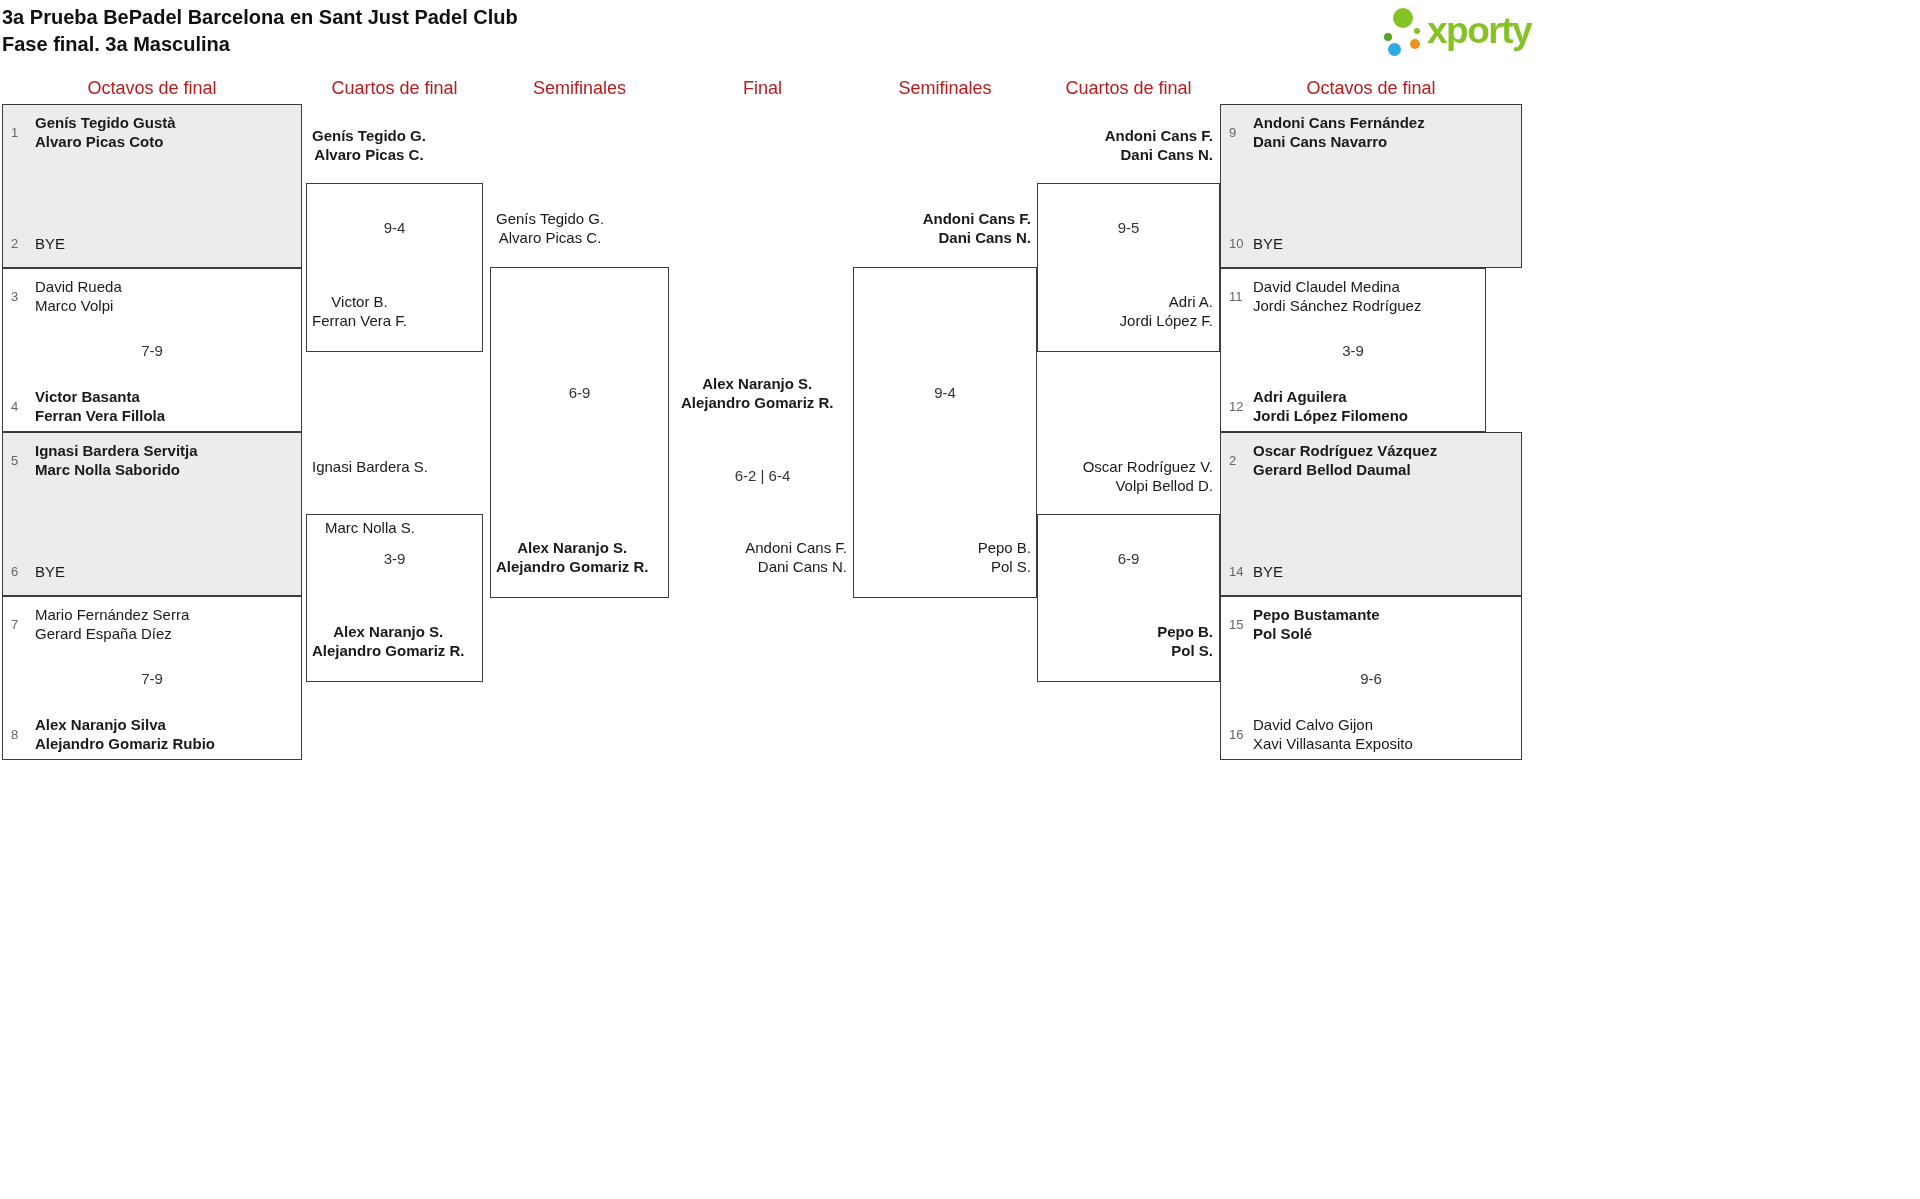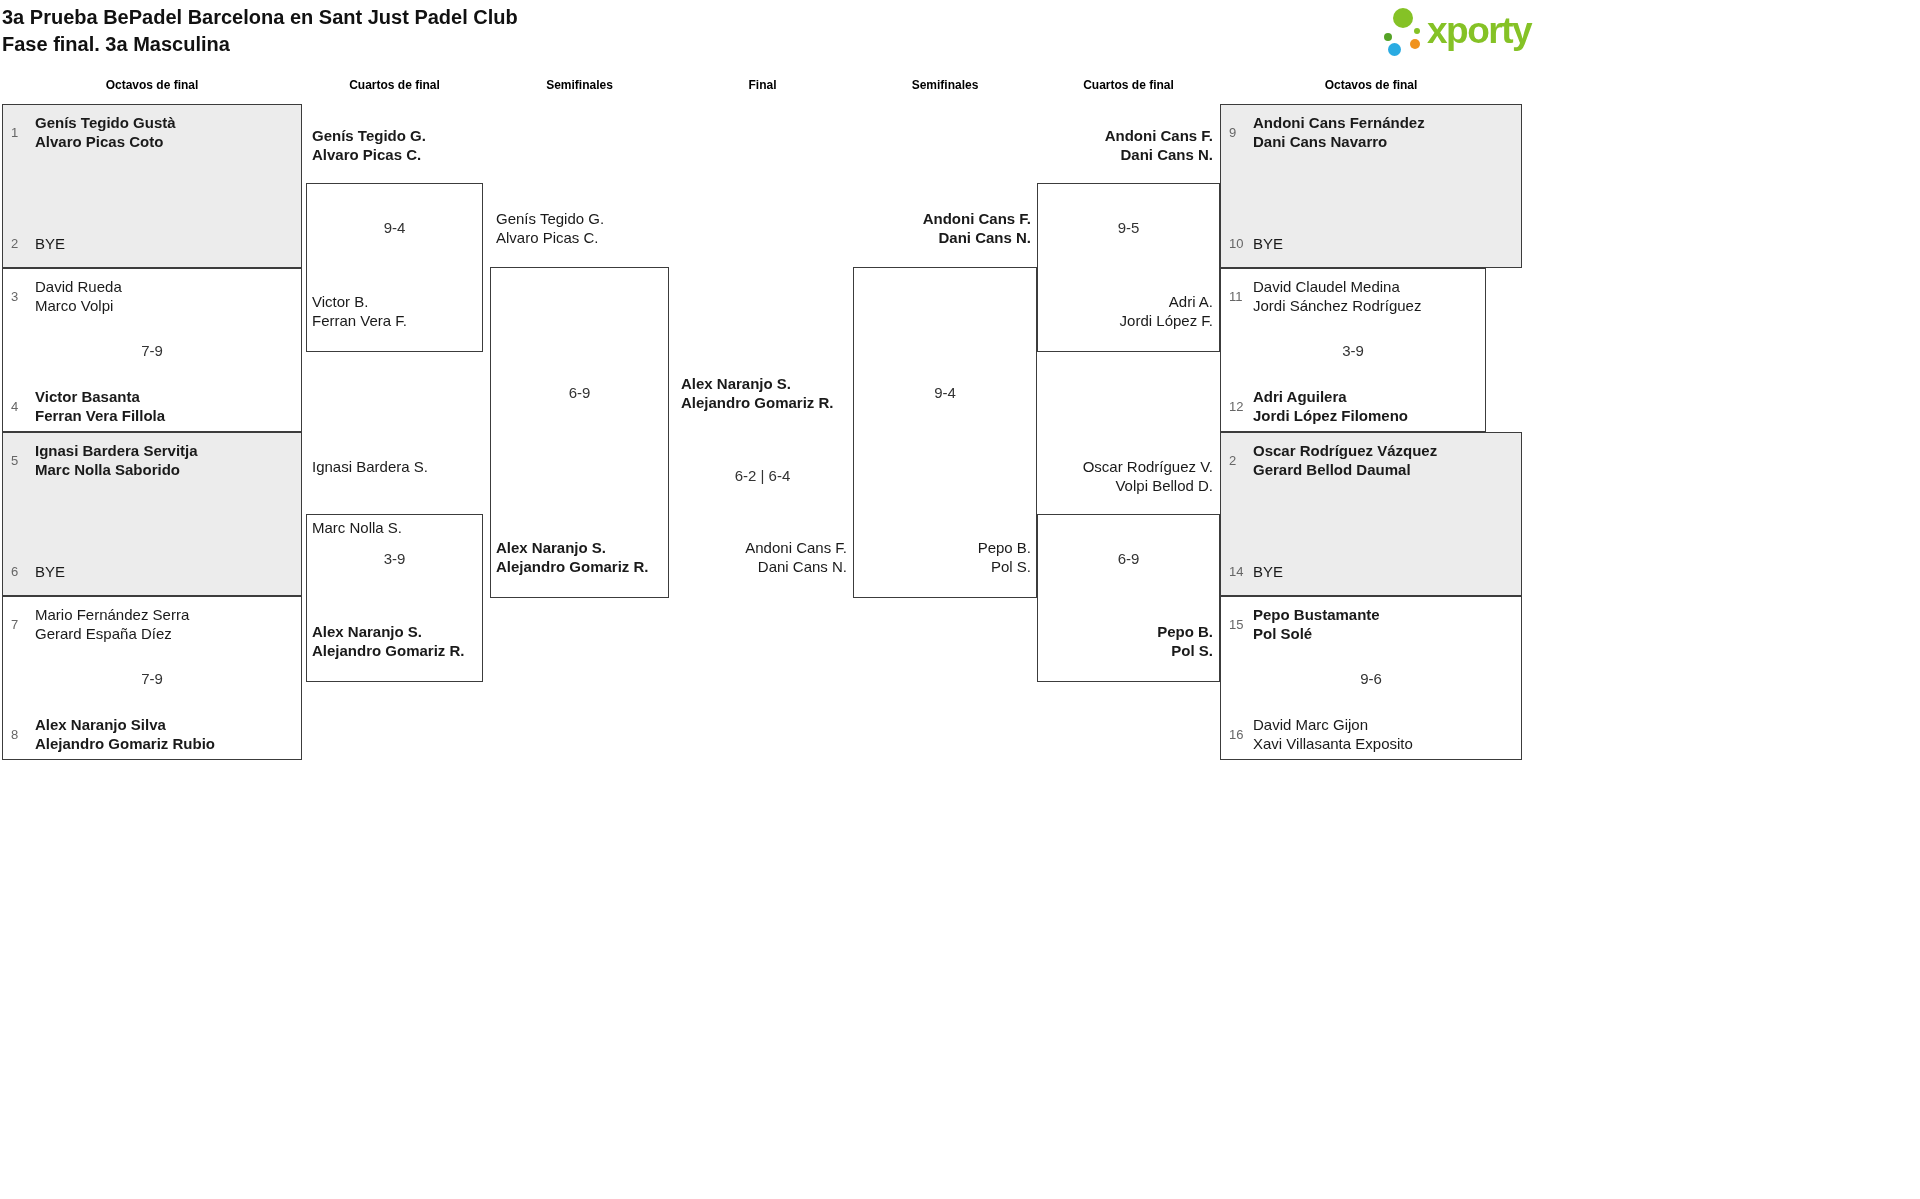--- a/index.html
+++ b/index.html
@@ -15,39 +15,39 @@
   .logo { position:absolute; left:1383px; top:6px; width:170px; height:54px; }
   .dot { position:absolute; border-radius:50%; }
   .dot.d1 { width:20px; height:20px; left:10px; top:2px;  background:var(--logo_green); }
   .dot.d2 { width:8px;  height:8px;  left:1px;  top:27px; background:var(--logo_dark_green); }
   .dot.d3 { width:13px; height:13px; left:5px;  top:37px; background:var(--logo_blue); }
   .dot.d4 { width:10px; height:10px; left:27px; top:33px; background:var(--logo_orange); }
   .dot.d5 { width:6px;  height:6px;  left:31px; top:22px; background:var(--logo_green); }
   .logo-text { position:absolute; left:44px; top:4px; font-size:37px; font-weight:800; letter-spacing:-1.5px; color:var(--logo_green); }
 
   
-  .round-h { position:absolute; top:78px; text-align:center; font-size:12px; font-weight:700; color:#000000; }
+  .round-h { position:absolute; top:78px; text-align:center; font-size:18px; font-weight:400; color:#b91c1c; }
 
   
   .obox { position:absolute; width:300px; height:164px; border:1px solid var(--line); background:#fff; }
   .obox.bye { background:var(--bye_bg); }
   .obox .team { position:absolute; left:0; right:0; display:flex; align-items:center; gap:6px; padding:0 8px; }
   .obox .team.top { top:8px; }
   .obox .team.bot { bottom:6px; }
   .obox .team.byeline { bottom:14px; }
   .seed { min-width:18px; font-size:13px; color:var(--seed); }
   .names { display:flex; flex-direction:column; font-size:15px; line-height:19px; color:#1a1a1a; }
   .bold .names, .names.bold, .bold { font-weight:700; }
   .boxscore { position:absolute; left:0; right:0; top:50%; transform:translateY(-50%); text-align:center; font-size:15px; color:#333; }
 
   
   .rect { position:absolute; border:1px solid var(--line); background:transparent; }
 
   
-  .names-abs { position:absolute; display:flex; flex-direction:column; font-size:15px; line-height:19px; color:#1a1a1a; }
+  .names-abs { position:absolute; display:flex; flex-direction:column; font-size:15px; line-height:19px; color:#1a1a1a;text-align:center; }
   .names-abs.right { text-align:right; align-items:flex-end; }
   .score-abs { position:absolute; text-align:center; font-size:15px; color:#333; }
 </style>
 </head>
 <body>
 
 <div class="stage">
 
   <div class="title">
     <div>3a Prueba BePadel Barcelona en Sant Just Padel Club</div>
@@ -270,19 +270,19 @@
       <span class="seed">15</span>
       <span class="names bold">
         <span>Pepo Bustamante</span>
         <span>Pol Solé</span>
       </span>
     </div>
     <div class="boxscore">9-6</div>
     <div class="team bot">
       <span class="seed">16</span>
       <span class="names">
-        <span>David Marc Gijon</span>
+        <span>David Calvo Gijon</span>
         <span>Xavi Villasanta Exposito</span>
       </span>
     </div>
   </div>
 
 </div>
 
 </body></html>

